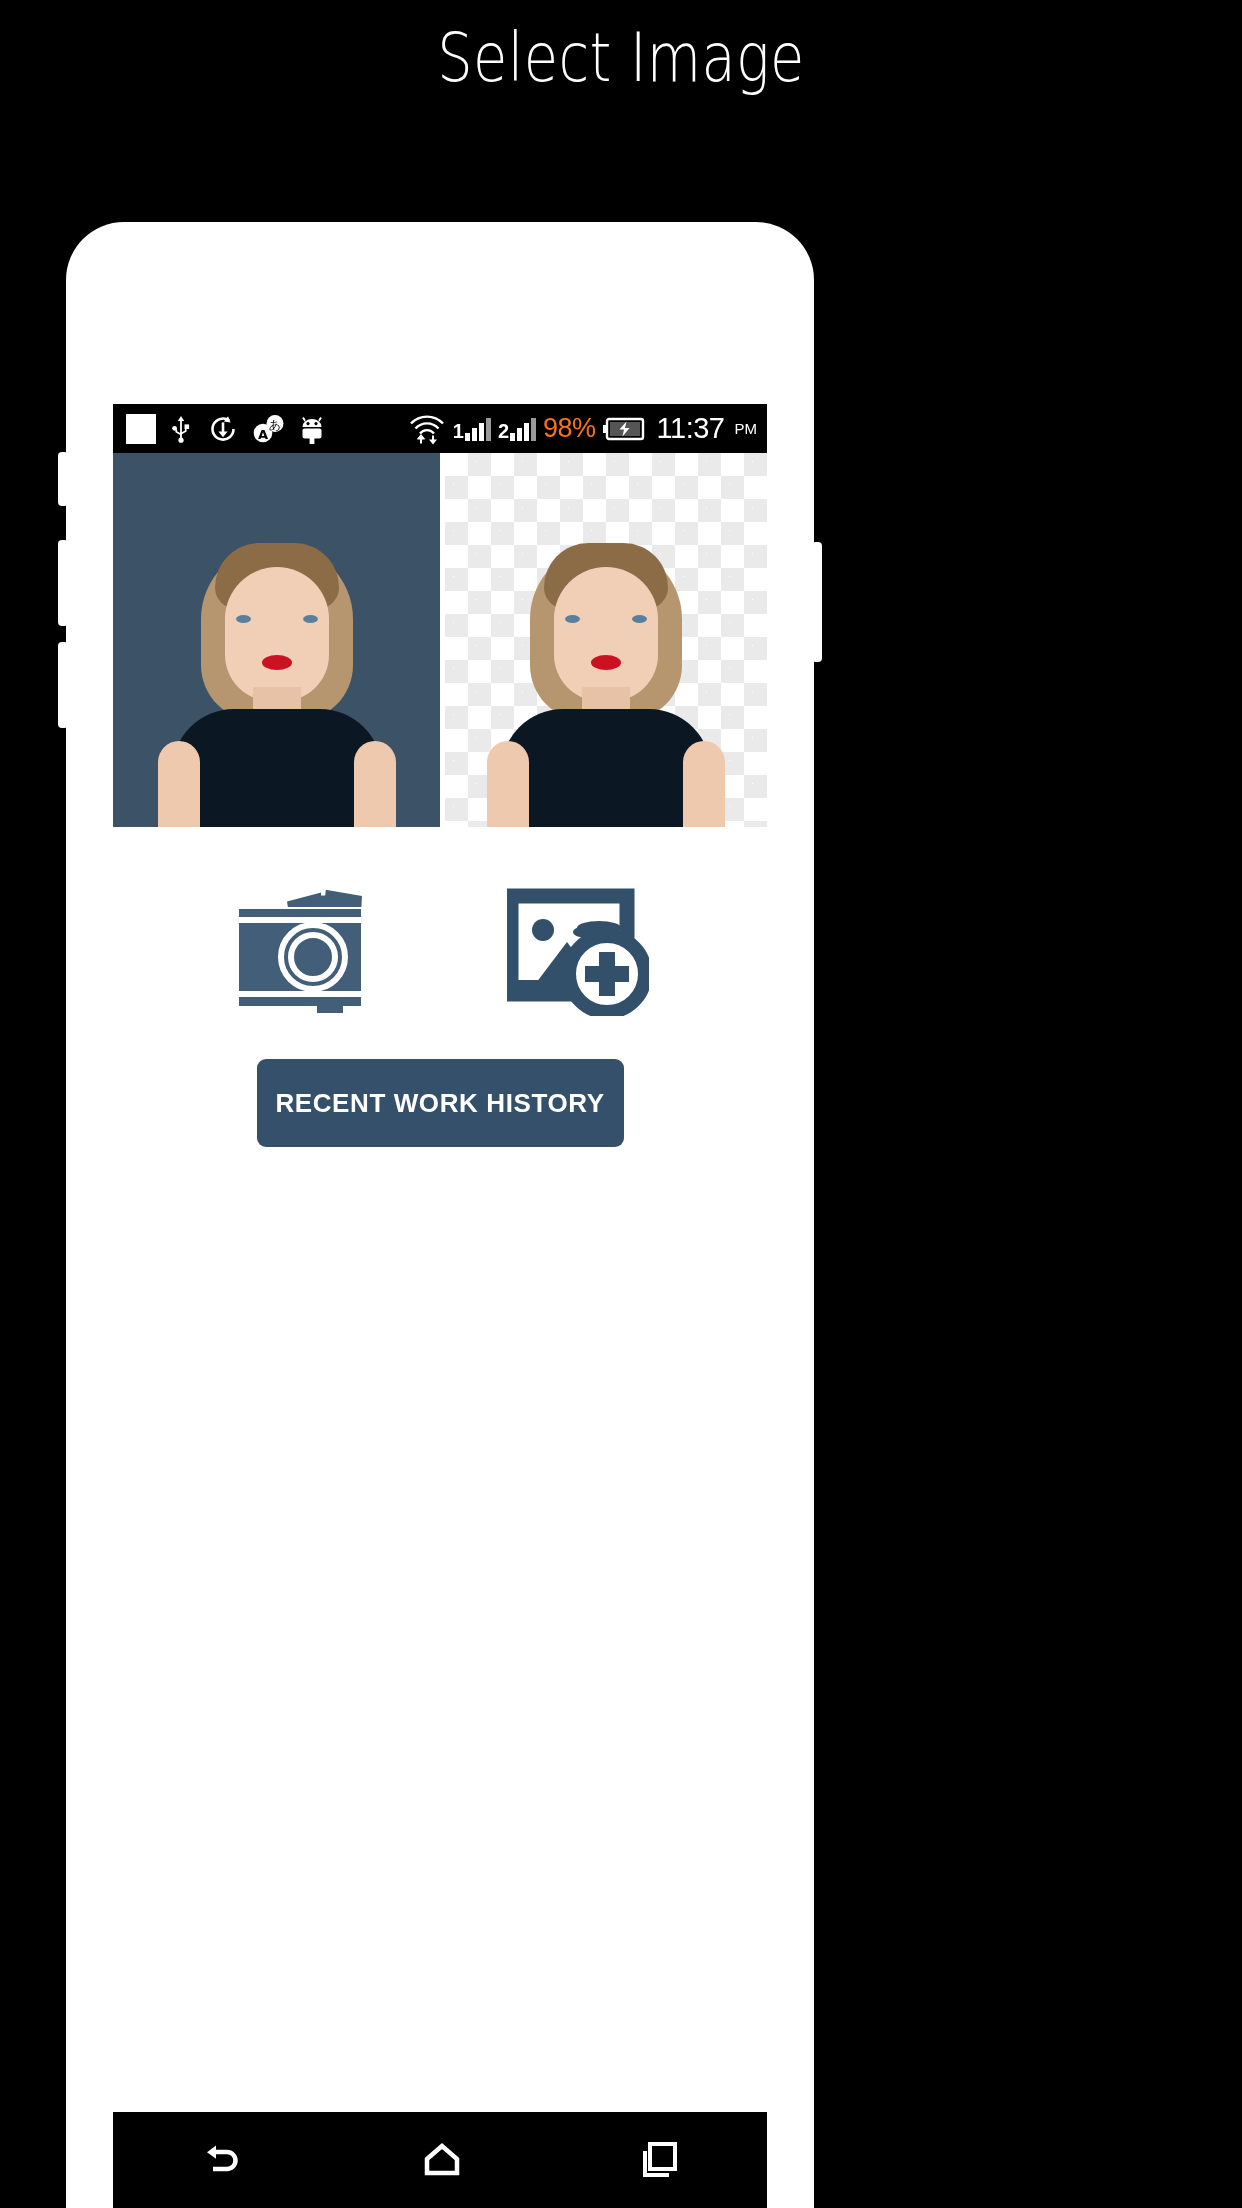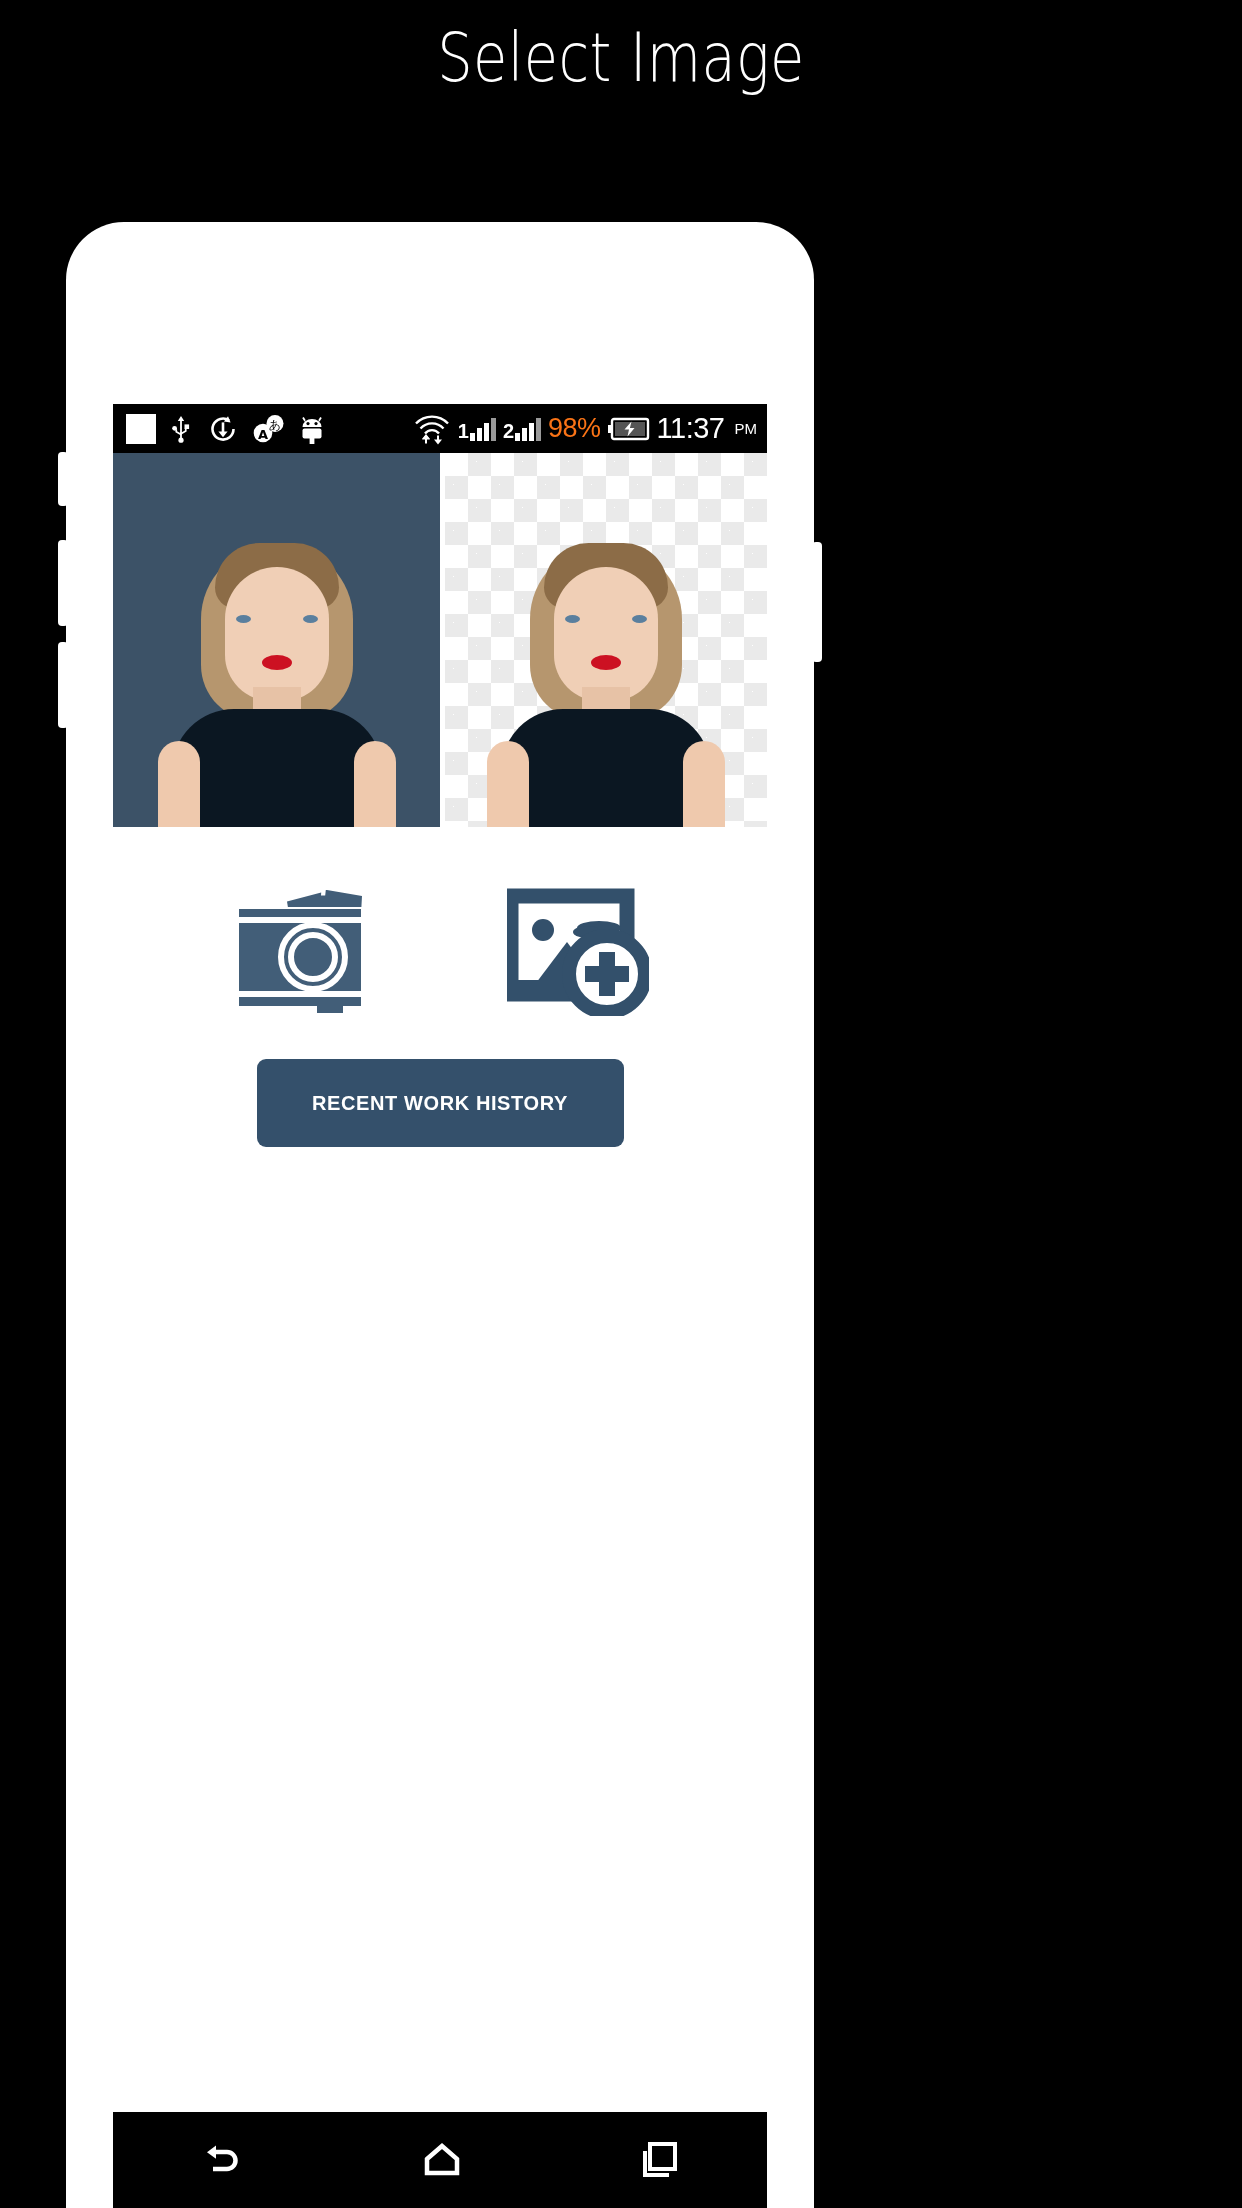--- a/index.html
+++ b/index.html
@@ -59,20 +59,21 @@
   .sb-right { display: flex; align-items: center; gap: 7px; margin-left: auto; }
   .sb-white-square { width: 30px; height: 30px; background: #ffffff; }
   .sb-ico { display: block; }
   .sb-pct {
     color: #f97316; font-size: 27px; font-weight: 400;
     font-family: "Liberation Sans", sans-serif; letter-spacing: -0.5px;
   }
   .sb-time {
     color: #ffffff; font-size: 29px; font-weight: 400;
     font-family: "Liberation Sans", sans-serif; letter-spacing: -0.5px;
+    margin-left: 5px;
   }
   .sb-ampm {
     color: #ffffff; font-size: 15px; font-weight: 400;
     font-family: "Liberation Sans", sans-serif; margin-left: 3px;
   }
   .sb-bars { display: flex; align-items: flex-end; gap: 2px; height: 24px; }
   .sb-bars i { display: block; width: 5px; background: #ffffff; }
   .sb-bars i:nth-child(1){ height: 8px; }
   .sb-bars i:nth-child(2){ height: 13px; }
   .sb-bars i:nth-child(3){ height: 18px; }
@@ -127,21 +128,21 @@
   .icon-btn { background: none; border: 0; padding: 0; cursor: pointer; line-height: 0; }
 
   .history-wrap { display: flex; justify-content: center; margin-top: 42px; }
   .history-btn {
     background: #34506b;
     color: #ffffff;
     border: 0;
     border-radius: 9px;
     width: 367px; height: 88px;
     font-family: "Liberation Sans", sans-serif;
-    font-size: 20px;
+    font-size: 26px;
     font-weight: 700;
     letter-spacing: 0.6px;
     cursor: pointer;
   }
 
   
   .navbar {
     position: absolute; left: 0; bottom: 0;
     width: 100%; height: 96px;
     background: #000000;

